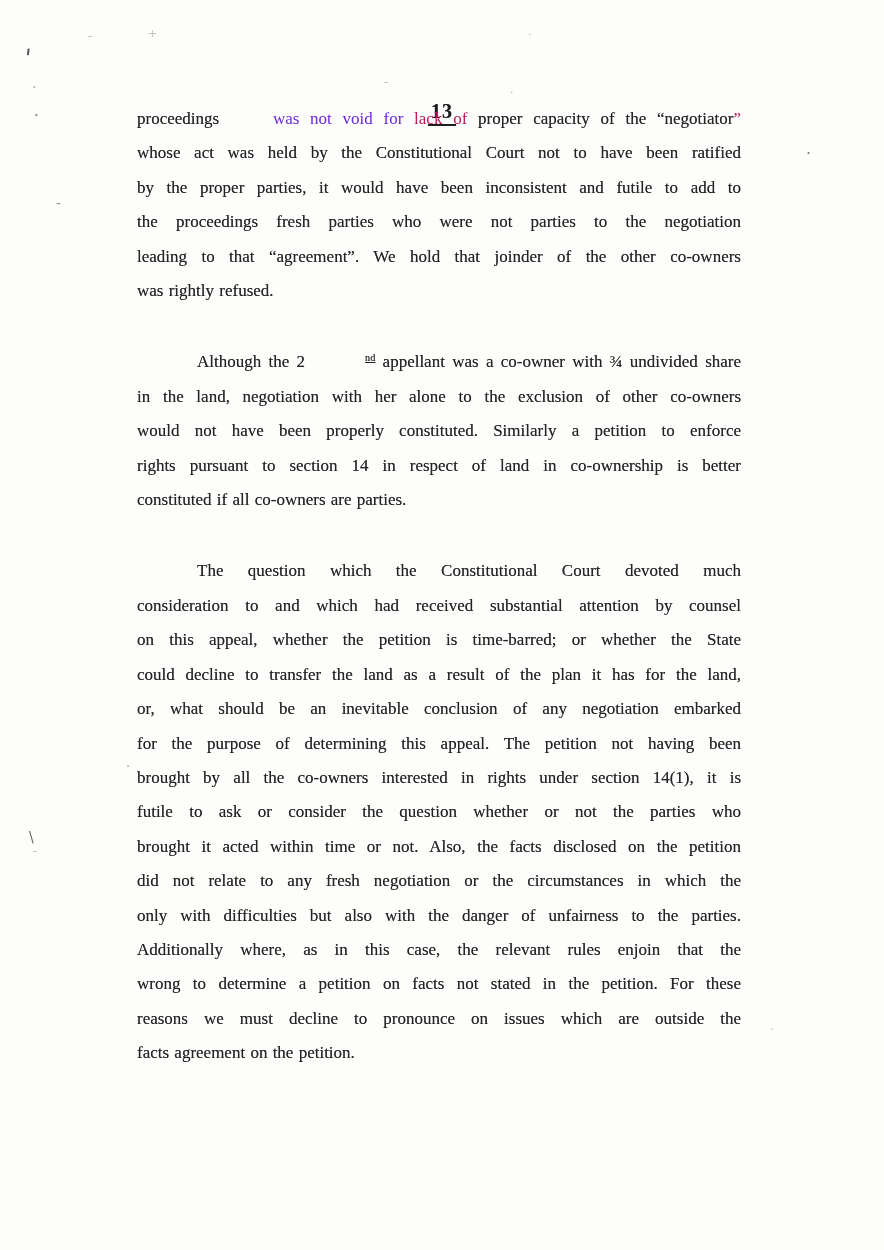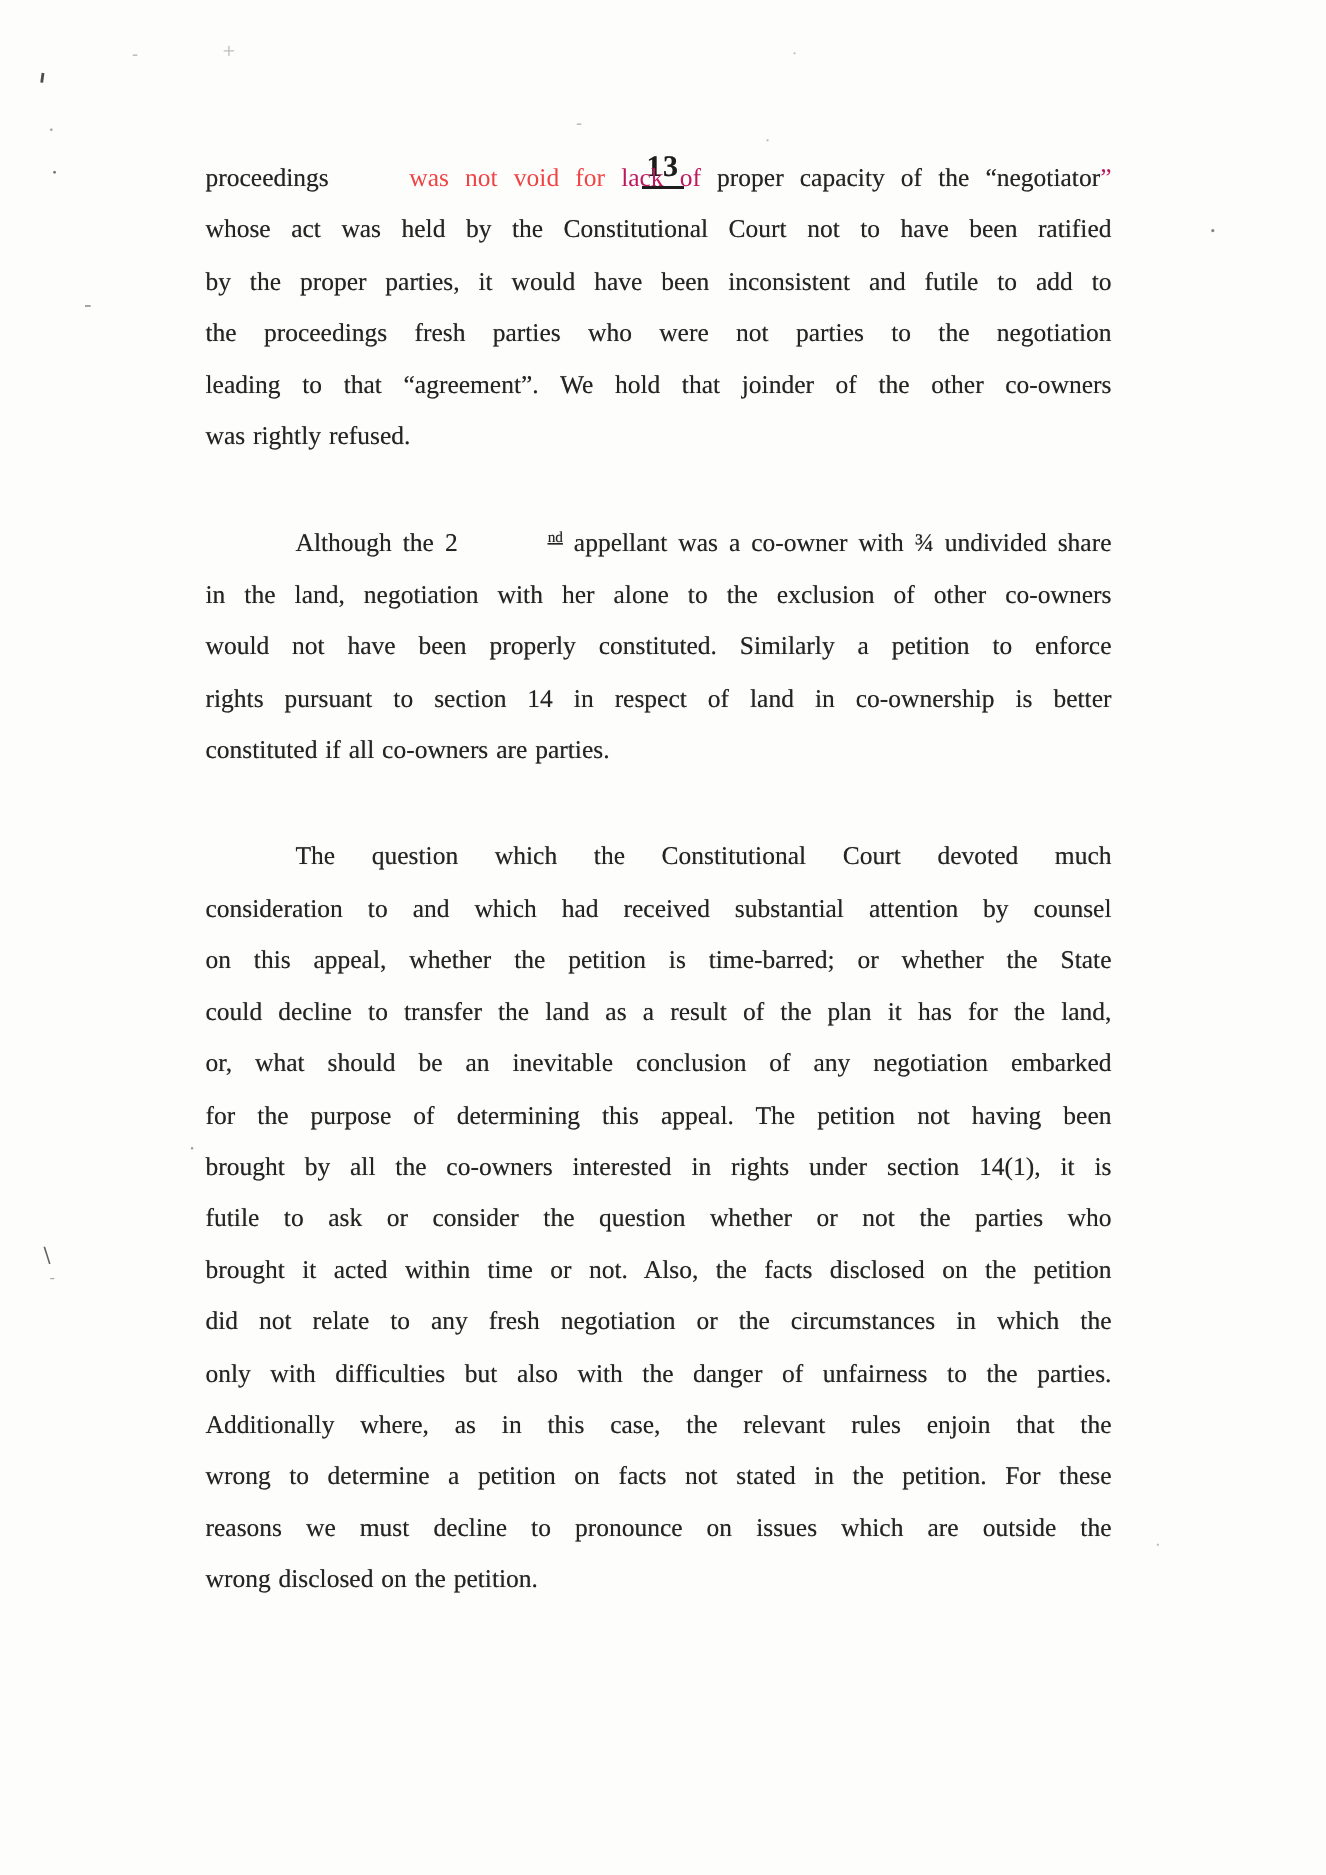--- a/index.html
+++ b/index.html
@@ -21,21 +21,21 @@
   .text-block{
     position:absolute;left:137px;top:102px;width:604px;
     font-size:17px;line-height:34.4px;color:#242424;
     text-shadow:0 0 .45px rgba(20,20,20,.55);
   }
   .para + .para{margin-top:37px;}
   .line{text-align:justify;text-align-last:justify;word-spacing:1px;}
   .line.end{text-align-last:left;}
   .line.ind{text-indent:60px;}
   .seg-italic{}
-  .seg-faded{color:#ef4444;filter:blur(.5px);text-shadow:none;margin-left:43px;}
+  .seg-faded{color:#6d28d9;filter:blur(.5px);text-shadow:none;margin-left:43px;}
   .seg-dim{color:#be185d;filter:blur(.3px);text-shadow:none;}
   .seg-sup{
     display:inline-block;vertical-align:super;font-size:.6em;line-height:0;
     text-decoration:underline;text-decoration-thickness:1px;
   }
   .artifact{
     position:absolute;color:#2e2e2e;line-height:1;pointer-events:none;
     font-family:"DejaVu Serif",serif;
   }
 </style>
@@ -70,21 +70,21 @@
         <div class="line"><span>or, what should be an inevitable conclusion of any negotiation embarked</span></div>
         <div class="line"><span>for the purpose of determining this appeal. The petition not having been</span></div>
         <div class="line"><span>brought by all the co-owners interested in rights under section 14(1), it is</span></div>
         <div class="line"><span>futile to ask or consider the question whether or not the parties who</span></div>
         <div class="line"><span>brought it acted within time or not. Also, the facts disclosed on the petition</span></div>
         <div class="line"><span>did not relate to any fresh negotiation or the circumstances in which the</span></div>
         <div class="line"><span>only with difficulties but also with the danger of unfairness to the parties.</span></div>
         <div class="line"><span>Additionally where, as in this case, the relevant rules enjoin that the</span></div>
         <div class="line"><span>wrong to determine a petition on facts not stated in the petition. For these</span></div>
         <div class="line"><span>reasons we must decline to pronounce on issues which are outside the</span></div>
-        <div class="line end"><span>wrong disclosed on the petition.</span></div>
+        <div class="line end"><span>facts agreement on the petition.</span></div>
       </div>
     </div>
   <div id="artifacts-layer">
       <span class="artifact" style="left: 24px; top: 46px; font-size: 24px; opacity: 0.85; transform: rotate(8deg);">'</span>
       <span class="artifact" style="left: 32px; top: 80px; font-size: 14px; opacity: 0.4;">·</span>
       <span class="artifact" style="left: 34px; top: 108px; font-size: 15px; opacity: 0.65;">·</span>
       <span class="artifact" style="left: 56px; top: 196px; font-size: 15px; opacity: 0.5;">-</span>
       <span class="artifact" style="left: 88px; top: 30px; font-size: 12px; opacity: 0.35;">-</span>
       <span class="artifact" style="left: 148px; top: 28px; font-size: 11px; opacity: 0.3;">+</span>
       <span class="artifact" style="left: 384px; top: 76px; font-size: 12px; opacity: 0.35;">-</span>

